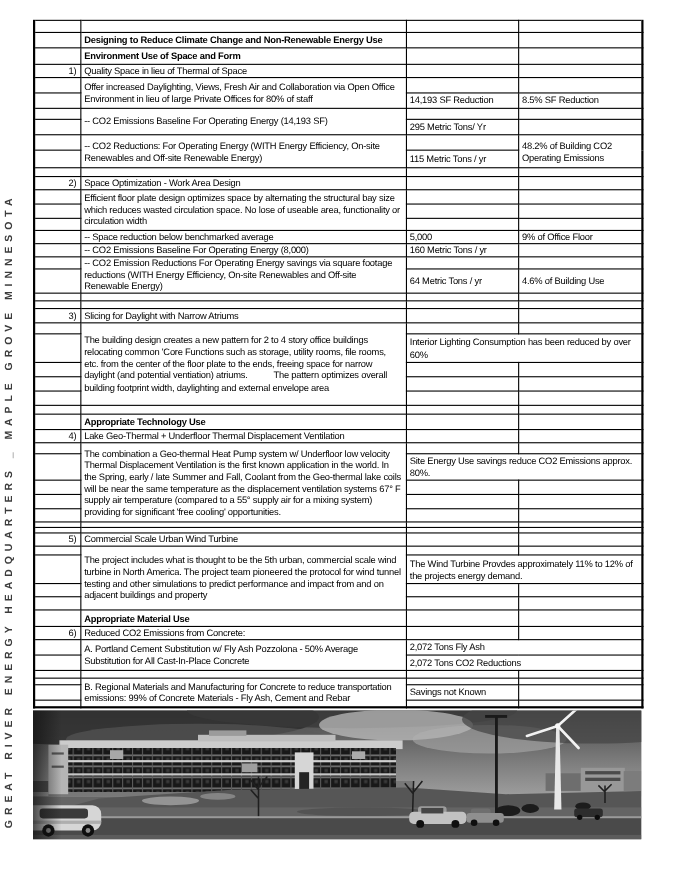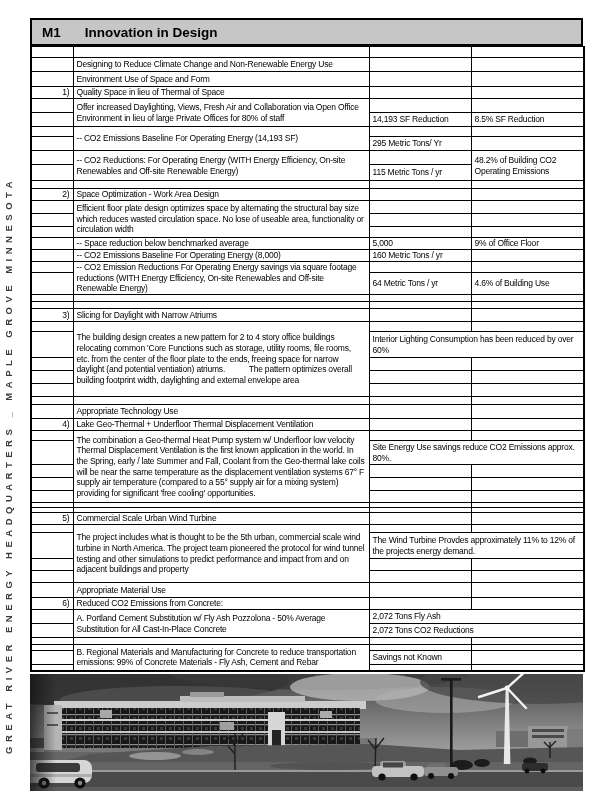--- a/index.html
+++ b/index.html
@@ -24,43 +24,39 @@
   .m-header .title{margin-left:24px;}
   table.grid{
     border-collapse:collapse;table-layout:fixed;width:553px;
     border:2px solid #000;border-top:none;
   }
   table.grid td{
     border:1px solid #000;padding:0 3px;vertical-align:middle;
     font-size:8.5px;line-height:1.25;letter-spacing:-0.2px;overflow:hidden;
   }
   td.num{text-align:right;padding-right:2px;}
-  td.b{font-weight:normal;font-size:8.8px;}
+  td.b{font-weight:bold;font-size:8.8px;}
   td.top{vertical-align:top;padding-top:1px;}
   td.ind{padding-left:13px;}
   td.vtxt{vertical-align:top;padding-top:1px;}
   tr.h5{height:5px} tr.h6{height:6px} tr.h7{height:7px} tr.h8{height:8px}
   tr.h10{height:10px} tr.h11{height:11px} tr.h12{height:12px} tr.h13{height:13px}
   tr.h14{height:14px} tr.h15{height:15px} tr.h16{height:16px} tr.h22{height:22px}
   tr.h24{height:24px} tr.h26{height:26px}
   .photo{display:block;margin-top:2px;width:553px;height:117px;background:#666;}
 </style>
 </head>
 <body>
 
 <div class="side-caption">
   <span>GREAT RIVER ENERGY HEADQUARTERS _ MAPLE GROVE  MINNESOTA</span>
 </div>
 
 <div class="sheet">
 
-  <div class="m-header">
-    <span class="code">M1</span>
-    <span class="title">Innovation in Design</span>
-  </div>
 
   <table class="grid">
     <colgroup>
         <col style="width:42px">
         <col style="width:296px">
         <col style="width:102px">
         <col style="width:113px">
       </colgroup>
     <tbody>
     <tr class="h11">

